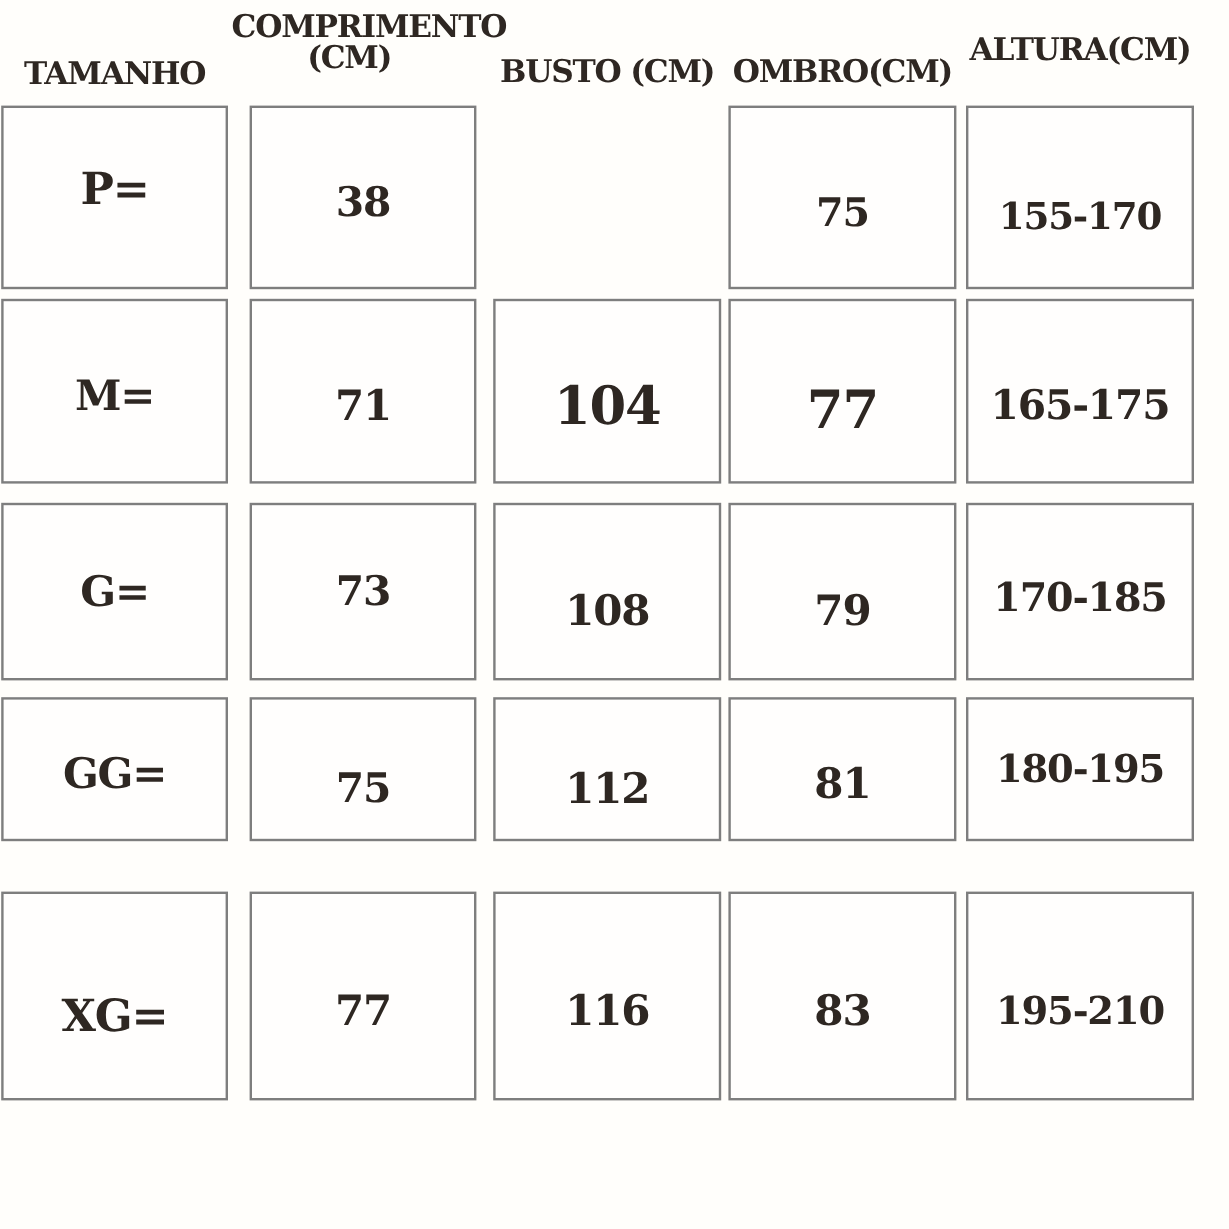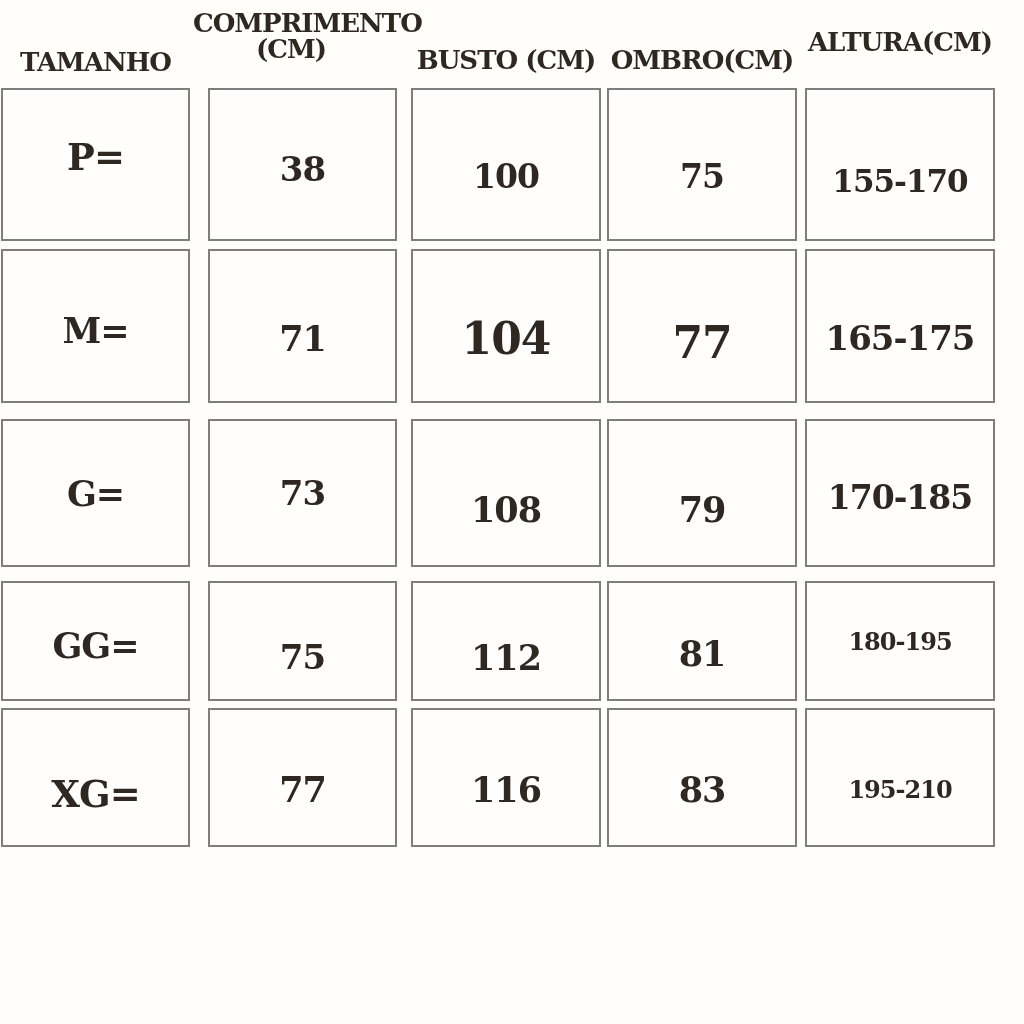--- a/index.html
+++ b/index.html
@@ -44,24 +44,24 @@
   }
   .c1{left:1px;  width:189px;}
   .c2{left:208px;width:189px;}
   .c3{left:411px;width:190px;}
   .c4{left:607px;width:190px;}
   .c5{left:805px;width:190px;}
   .r1{top:88px; height:153px;}
   .r2{top:249px;height:154px;}
   .r3{top:419px;height:148px;}
   .r4{top:581px;height:120px;}
-  .r5{top:708px;height:139px;}
+  .r5{top:743px;height:174px;}
 
   
-  .fs31{font-size:31px;} .fs32{font-size:24px;} .fs33{font-size:33px;}
+  .fs31{font-size:31px;} .fs32{font-size:32px;} .fs33{font-size:33px;}
   .fs34{font-size:34px;} .fs35{font-size:35px;} .fs36{font-size:44px;}
   .fs37{font-size:37px;}
 
   
   .dym8 > span{transform:translateY(-8px);}
   .dy0  > span{transform:translateY(0);}
   .dy4  > span{transform:translateY(4px);}
   .dy8  > span{transform:translateY(8px);margin-top:16px;}
   .dy12 > span{transform:translateY(12px);}
   .dy16 > span{transform:translateY(16px);}
@@ -79,23 +79,20 @@
   </div>
   <div class="hdr hc3">BUSTO (CM)</div>
   <div class="hdr hc4">OMBRO(CM)</div>
   <div class="hdr hc5">ALTURA(CM)</div>
 
   <div class="cell c1 r1 fs37 dym8">
       <span>P=</span>
     </div>
   <div class="cell c2 r1 fs34 dy4">
       <span>38</span>
-    </div>
-  <div class="cell c3 r1 fs33 dy12">
-      <span>100</span>
     </div>
   <div class="cell c4 r1 fs33 dy12">
       <span>75</span>
     </div>
   <div class="cell c5 r1 fs31 dy8">
       <span>155-170</span>
     </div>
 
   <div class="cell c1 r2 fs35 dy4">
       <span>M=</span>

